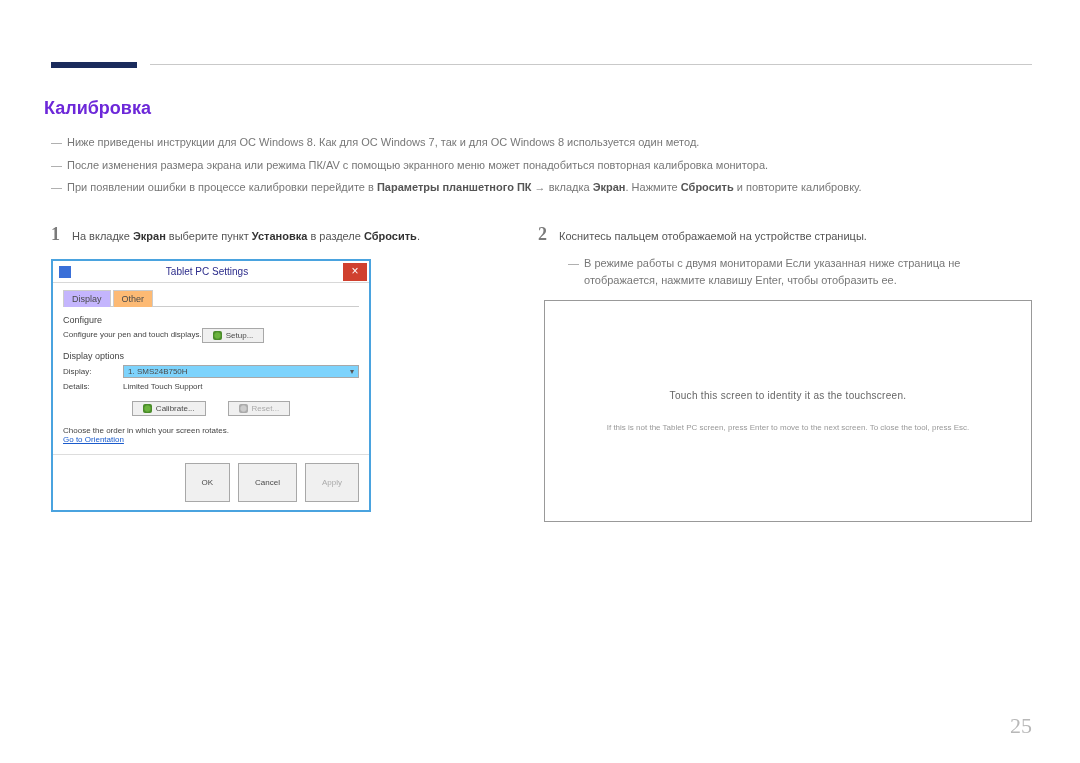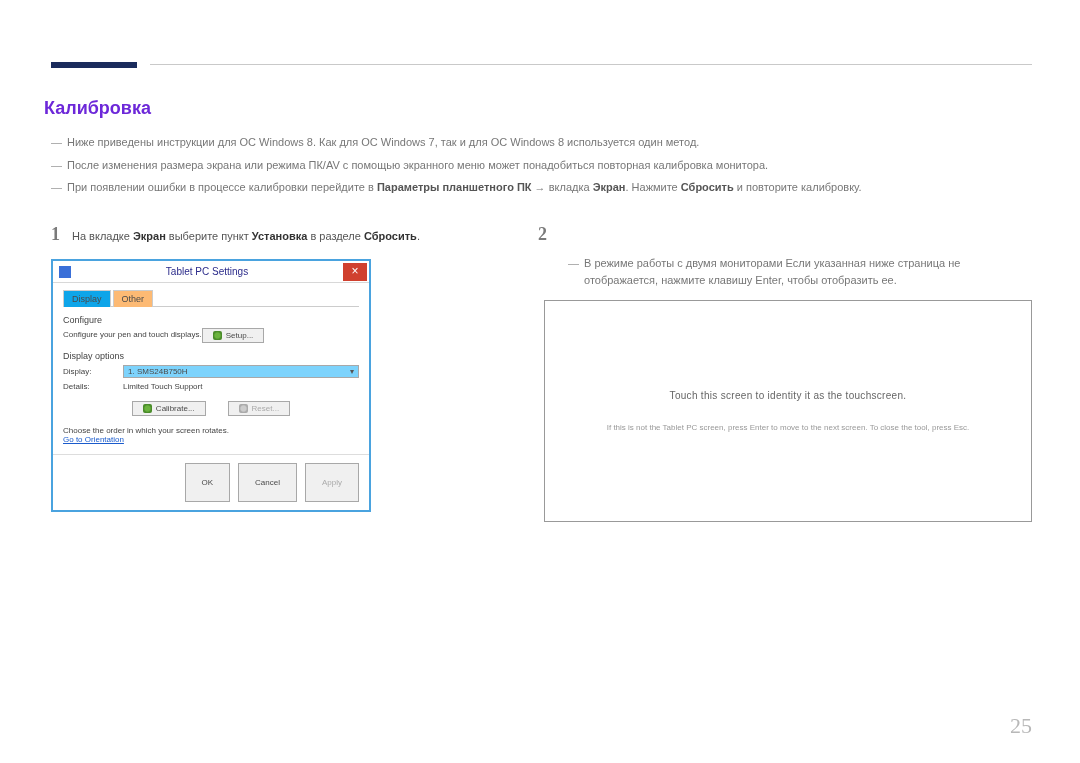--- a/index.html
+++ b/index.html
@@ -144,21 +144,21 @@
     display: flex;
     border-bottom: 1px solid #ccc;
     margin-bottom: 8px;
   }
   .dlg-tab {
     font-size: 9px;
     padding: 3px 8px;
     border: 1px solid #ccc;
     border-bottom: none;
     margin-right: 2px;
-    background: #0ea5e9;
+    background: #c4b5fd;
     position: relative;
     top: 1px;
   }
   .dlg-tab.inactive { background: #fdba74; }
   .section-label { font-size: 9px; color: #444; margin-bottom: 3px; }
   .cfg-row {
     display: flex;
     align-items: center;
     margin-bottom: 8px;
   }
@@ -316,20 +316,21 @@
         <div class="win-btn">OK</div>
         <div class="win-btn">Cancel</div>
         <div class="win-btn disabled">Apply</div>
       </div>
     </div>
   </div>
 
   <div class="col2">
     <div class="step-head">
       <div class="step-num">2</div>
+      <div class="step-text">Коснитесь пальцем отображаемой на устройстве страницы.</div>
     </div>
     <div class="subnote">В режиме работы с двумя мониторами Если указанная ниже страница не отображается, нажмите клавишу Enter, чтобы отобразить ее.</div>
     <div class="touchbox">
       <div class="touch-main">Touch this screen to identity it as the touchscreen.</div>
       <div class="touch-sub">If this is not the Tablet PC screen, press Enter to move to the next screen. To close the tool, press Esc.</div>
     </div>
   </div>
 </div>
 
 <div class="page-num">25</div>

